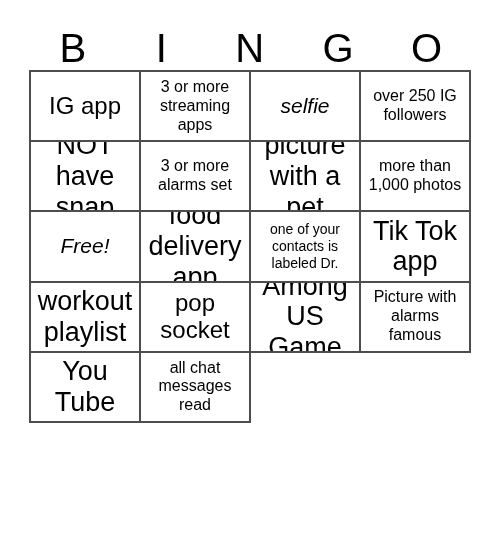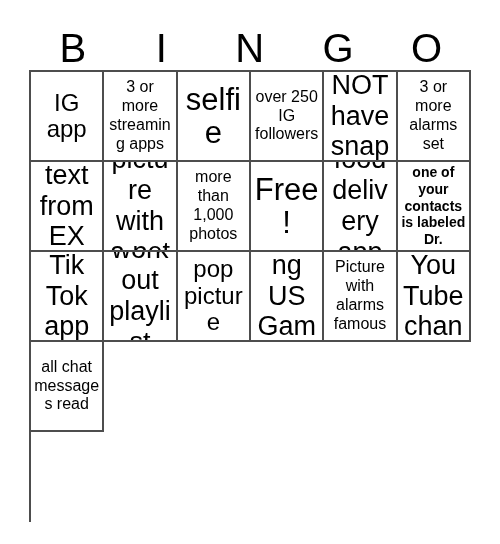--- a/index.html
+++ b/index.html
@@ -40,26 +40,26 @@
     letter-spacing: 0.5px;
     color: #000;
     padding-bottom: 2px;
   }
   
   .grid {
     position: absolute;
     left: 29px;
     top: 70px;
     width: 442px;
-    height: 452px;
+    height: 353px;
     box-sizing: border-box;
     border-top: 2px solid #4d4d4d;
     border-left: 2px solid #4d4d4d;
     display: grid;
-    grid-template-columns: repeat(6, 1fr);
+    grid-template-columns: repeat(4, 1fr);
     grid-template-rows: repeat(5, 1fr);
   }
   .cell {
     box-sizing: border-box;
     border-right: 2px solid #4d4d4d;
     border-bottom: 2px solid #4d4d4d;
     display: flex;
     align-items: center;
     justify-content: center;
     text-align: center;
@@ -67,25 +67,25 @@
     overflow: hidden;
     background: #ffffff;
   }
   .cell span {
     display: block;
     width: 100%;
     line-height: 1.12;
     word-wrap: break-word;
   }
   
-  .sz-xl span { font-size: 31px; line-height: 1.08; }
+  .sz-xl span { font-size: 21px; line-height: 1.08; font-style: italic; }
   .sz-lg span { font-size: 24px; line-height: 1.10; }
   .sz-md span { font-size: 27px; line-height: 1.14; }
   .sz-sm span { font-size: 16px; line-height: 1.18; }
-  .sz-xs span { font-size: 14px; line-height: 1.20; font-weight: bold; }
+  .sz-xs span { font-size: 14px; line-height: 1.20; }
 </style>
 </head>
 <body>
 
 <div class="card">
 
   <div class="header-row">
       <div class="header-cell">B</div>
       <div class="header-cell">I</div>
       <div class="header-cell">N</div>
@@ -106,23 +106,20 @@
       <div class="cell sz-sm">
         <span>over 250 IG followers</span>
       </div>
       <div class="cell sz-md">
         <span>DO NOT have snap chat</span>
       </div>
       <div class="cell sz-sm">
         <span>3 or more alarms set</span>
       </div>
       <div class="cell sz-md">
-        <span>text from EX</span>
-      </div>
-      <div class="cell sz-md">
         <span>picture with a pet</span>
       </div>
       <div class="cell sz-sm">
         <span>more than 1,000 photos</span>
       </div>
       <div class="cell sz-xl">
         <span>Free!</span>
       </div>
       <div class="cell sz-md">
         <span>food delivery app</span>
@@ -130,21 +127,21 @@
       <div class="cell sz-xs">
         <span>one of your contacts is labeled Dr.</span>
       </div>
       <div class="cell sz-md">
         <span>Tik Tok app</span>
       </div>
       <div class="cell sz-md">
         <span>workout playlist</span>
       </div>
       <div class="cell sz-lg">
-        <span>pop picture</span>
+        <span>pop socket</span>
       </div>
       <div class="cell sz-md">
         <span>Among US Game</span>
       </div>
       <div class="cell sz-sm">
         <span>Picture with alarms famous</span>
       </div>
       <div class="cell sz-md">
         <span>own You Tube channel</span>
       </div>

